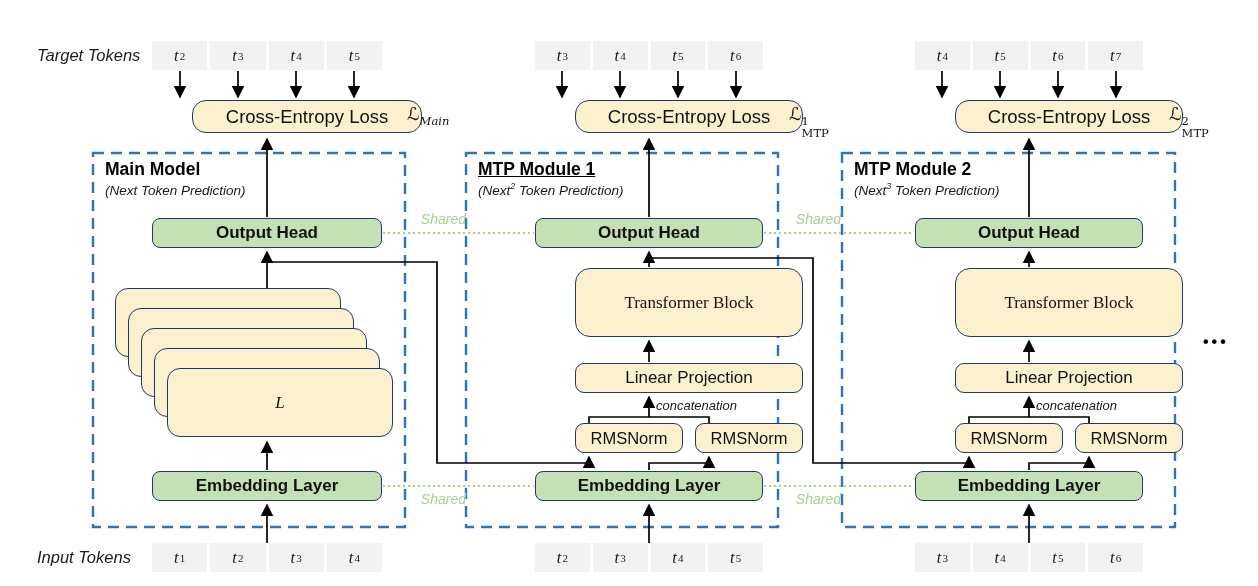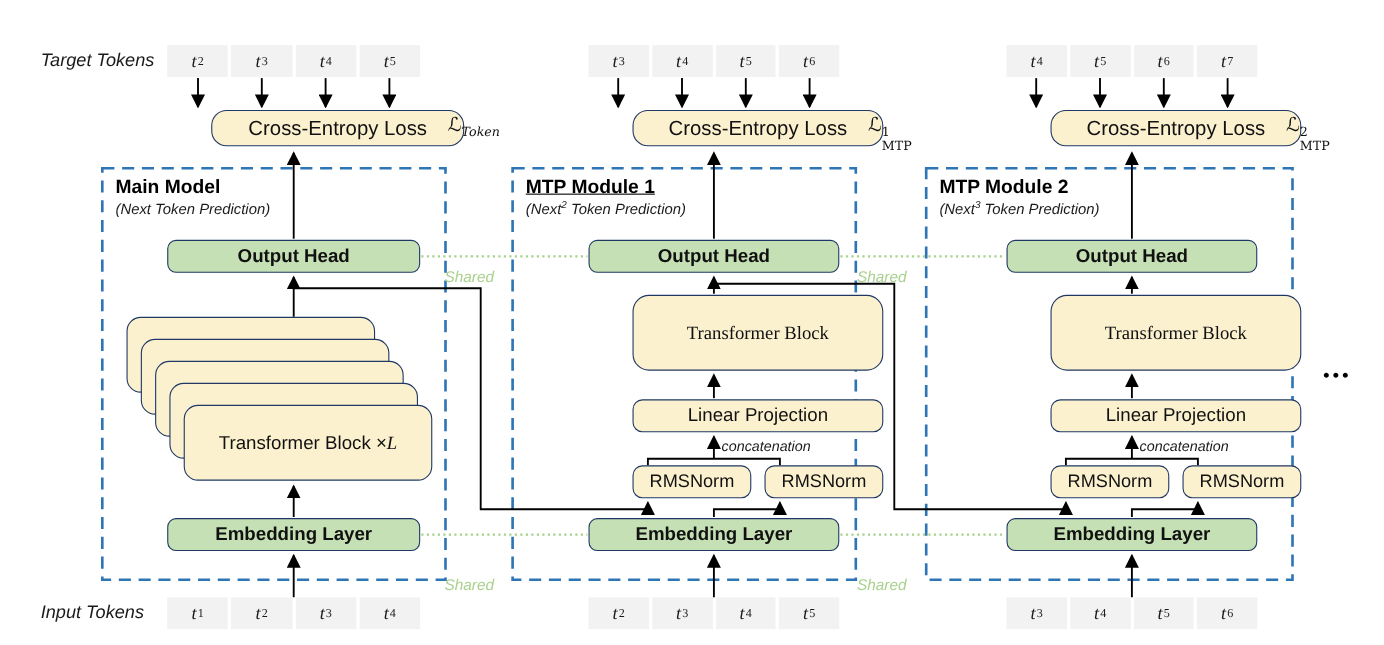--- a/index.html
+++ b/index.html
@@ -23,22 +23,22 @@
             border:1.8px solid #1F3864;background:#FCF1CF;border-radius:13px;
             display:flex;align-items:center;justify-content:center;font-size:17px;}
   .tokrow{position:absolute;display:flex;gap:3px;height:29px;}
   .tok{flex:1;background:#F2F2F2;display:flex;align-items:center;justify-content:center;
        font-family:"Liberation Serif",serif;font-style:italic;font-size:16.5px;color:#1a1a1a;}
   .tok sub{font-style:normal;font-size:11px;margin-left:1px;line-height:0;}
   .rowlabel{position:absolute;font-style:italic;font-size:16.5px;color:#1a1a1a;}
   .mtitle{position:absolute;font-weight:bold;font-size:17.5px;color:#000;white-space:nowrap;}
   .msub{position:absolute;font-style:italic;font-size:13.5px;color:#1a1a1a;white-space:nowrap;}
   .msub sup{font-size:9px;}
-  .shared{position:absolute;width:62px;text-align:left;color:#A9D18E;
-          font-style:italic;font-size:14px;margin-top:32px;}
+  .shared{position:absolute;width:62px;text-align:right;color:#A9D18E;
+          font-style:italic;font-size:14px;}
   .loss{position:absolute;font-family:"DejaVu Serif","DejaVu Sans",serif;
         font-size:17.5px;white-space:nowrap;}
   .loss .lsub{font-style:italic;font-size:11.5px;}
   .loss .stacked{display:inline-flex;flex-direction:column;align-items:flex-start;
                  line-height:1.05;font-size:11.5px;vertical-align:-5px;}
   .concat{position:absolute;font-style:italic;font-size:13px;color:#1a1a1a;}
   .dots{position:absolute;font-size:16px;font-weight:bold;letter-spacing:3px;color:#000;}
   .itvar{font-family:"Liberation Serif",serif;font-style:italic;}
 </style>
 </head>
@@ -116,34 +116,33 @@
     <div class="tok">
         <span>t</span>
         <sub>4</sub>
       </div>
     <div class="tok">
         <span>t</span>
         <sub>5</sub>
       </div>
   </div>
   <div class="box yellow ce" style="left:152px;top:100px;width:230px;height:33px;">Cross-Entropy Loss</div>
-  <div class="loss" style="left:407px;top:104px;"><span>ℒ</span><sub class="lsub">Token</sub></div>
+  <div class="loss" style="left:407px;top:104px;"><span>ℒ</span><sub class="lsub">Main</sub></div>
 
   <div class="mtitle" style="left:105px;top:159px;text-align:center;">Main Model</div>
   <div class="msub" style="left:105px;top:181px;"><span>(Next</span><sup></sup><span> Token Prediction)</span></div>
 
   <div class="box green oh" style="left:152px;top:218px;width:230px;height:30px;">Output Head</div>
   <div class="shared" style="left:404px;top:211px;">Shared</div>
 
   <div class="stackbox" style="left:115px;top:288px;"></div>
   <div class="stackbox" style="left:128px;top:308px;"></div>
   <div class="stackbox" style="left:141px;top:328px;"></div>
   <div class="stackbox" style="left:154px;top:348px;"></div>
   <div class="stackbox" style="left:167px;top:368px;">
-      <span>Transformer Block × </span>
       <span class="itvar">L</span>
     </div>
 
   <div class="box green emb" style="left:152px;top:471px;width:230px;height:30px;">Embedding Layer</div>
   <div class="shared" style="left:404px;top:491px;">Shared</div>
 
   <div class="tokrow" style="left:152px;top:543px;width:230px;">
     <div class="tok">
         <span>t</span>
         <sub>1</sub>

